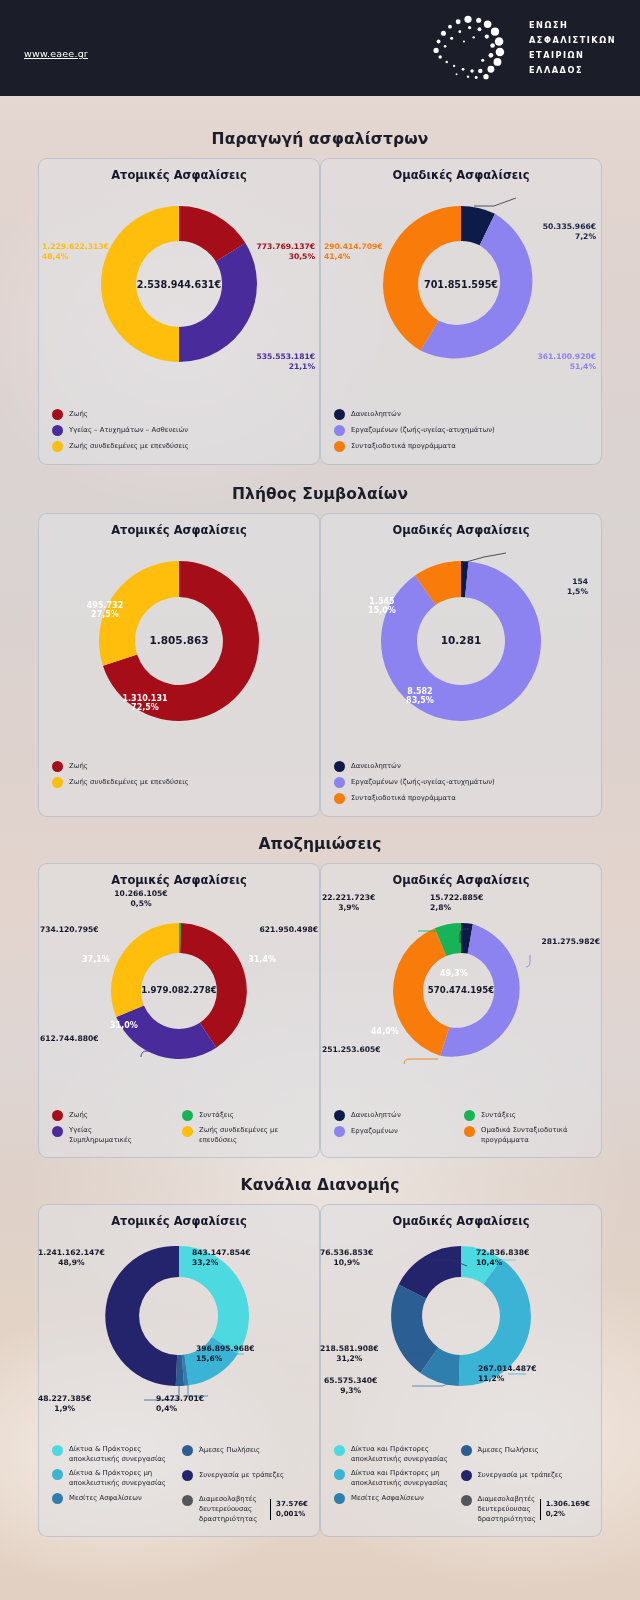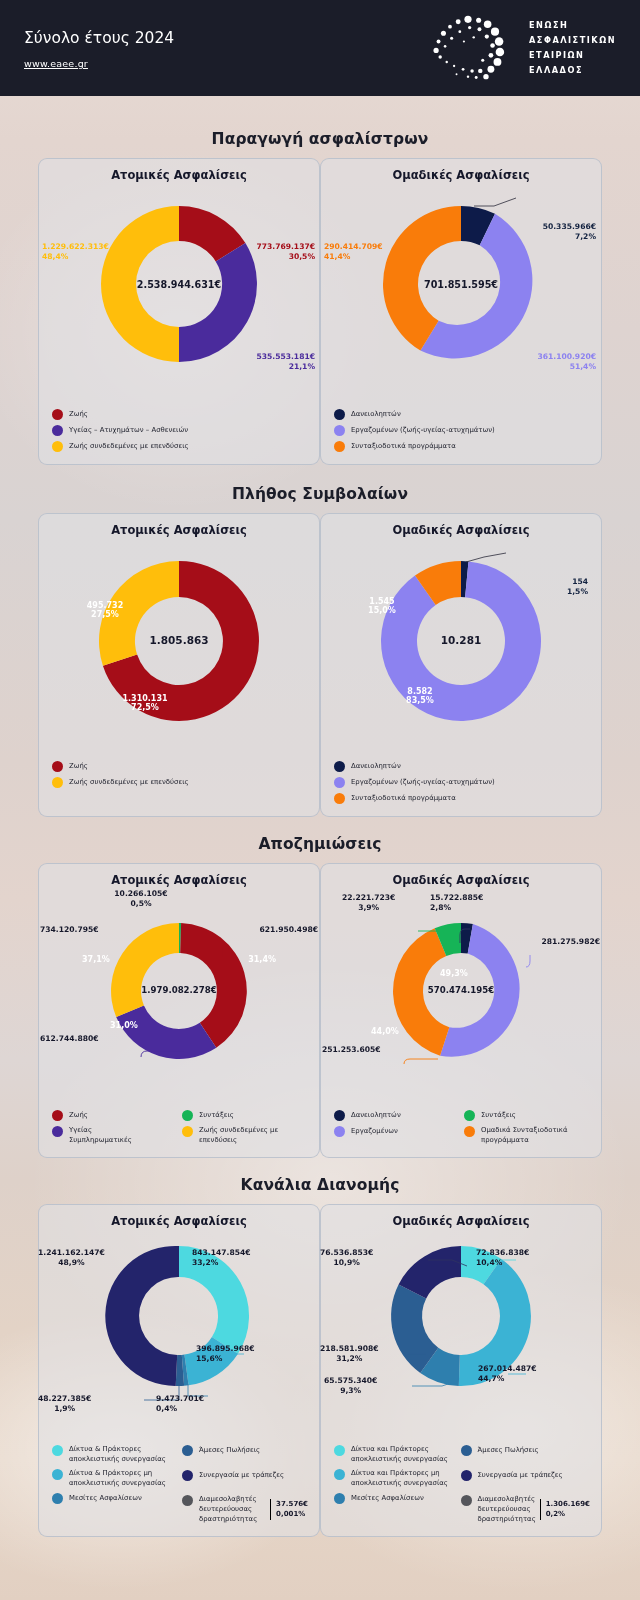--- a/index.html
+++ b/index.html
@@ -104,21 +104,20 @@
 
   .sec { padding-top: 14px; }
 </style>
 </head>
 <body>
 
 <div id="bg"></div>
 
 <div class="header">
   <div class="hdr-left">
-    <div class="hdr-sub">Σύνολο έτους 2024</div>
     <div class="hdr-url">www.eaee.gr</div>
   </div>
   <div class="hdr-right">
     <svg class="logo-mark" viewBox="0 0 100 88">
       <g fill="#ffffff">
         <circle cx="50" cy="9" r="4.4"></circle>
           <circle cx="63" cy="10" r="3.1"></circle>
         <circle cx="38" cy="12" r="3.0"></circle>
           <circle cx="74" cy="15" r="4.6"></circle>
         <circle cx="28" cy="18" r="2.3"></circle>
@@ -404,21 +403,21 @@
             <path d="M 11.9 -66.9 A 68 68 0 0 1 -20.9 64.7 L -11.7 36.2 A 38 38 0 0 0 6.7 -37.4 Z" fill="#8C82F0"></path>
             <path d="M -20.9 64.7 A 68 68 0 0 1 -26.3 -62.7 L -14.7 -35.0 A 38 38 0 0 0 -11.7 36.2 Z" fill="#F97C0A"></path>
             <path d="M -26.3 -62.7 A 68 68 0 0 1 0 -68 L 0 -38 A 38 38 0 0 0 -14.7 -35.0 Z" fill="#16B457"></path>
           </g>
           <path d="M 52 22 L 72 22 Q 80 22 80 30 L 80 38" stroke="#16B457" stroke-width="0.9" fill="none"></path>
           <path d="M 104 20 L 99 20 Q 94 20 94 26 L 94 34" stroke="#2f3461" stroke-width="0.9" fill="none"></path>
           <path d="M 160 58 Q 164 58 164 52 L 164 46" stroke="#8C82F0" stroke-width="0.9" fill="none"></path>
           <path d="M 38 155 Q 38 150 44 150 L 72 150" stroke="#F97C0A" stroke-width="0.9" fill="none"></path>
         </svg>
         <div class="center-val" style="top:76px; font-size:8.6px">570.474.195€</div>
-        <div class="lbl l" style="left:-6px; top:-16px; color:#15172a;padding-left:20px;">
+        <div class="lbl l" style="left:-6px; top:-16px; color:#15172a;">
           <div>22.221.723€</div>
           <div style="text-align:center">3,9%</div>
         </div>
         <div class="lbl l" style="left:102px; top:-16px; color:#15172a;">
           <div>15.722.885€</div>
           <div>2,8%</div>
         </div>
         <div class="lbl r" style="right:-6px; top:28px; color:#15172a;">
           <div>281.275.982€</div>
         </div>
@@ -553,21 +552,21 @@
         <div class="lbl l" style="left:-8px; top:12px; color:#15172a;">
           <div>76.536.853€</div>
           <div style="text-align:center">10,9%</div>
         </div>
         <div class="lbl l" style="left:148px; top:12px; color:#15172a;">
           <div>72.836.838€</div>
           <div>10,4%</div>
         </div>
         <div class="lbl l" style="left:150px; top:128px; color:#15172a;">
           <div>267.014.487€</div>
-          <div>44,7%</div>
+          <div>11,2%</div>
         </div>
         <div class="lbl l" style="left:-8px; top:108px; color:#15172a;">
           <div>218.581.908€</div>
           <div style="text-align:center">31,2%</div>
         </div>
         <div class="lbl l" style="left:-4px; top:140px; color:#15172a;">
           <div>65.575.340€</div>
           <div style="text-align:center">9,3%</div>
         </div>
       </div>

